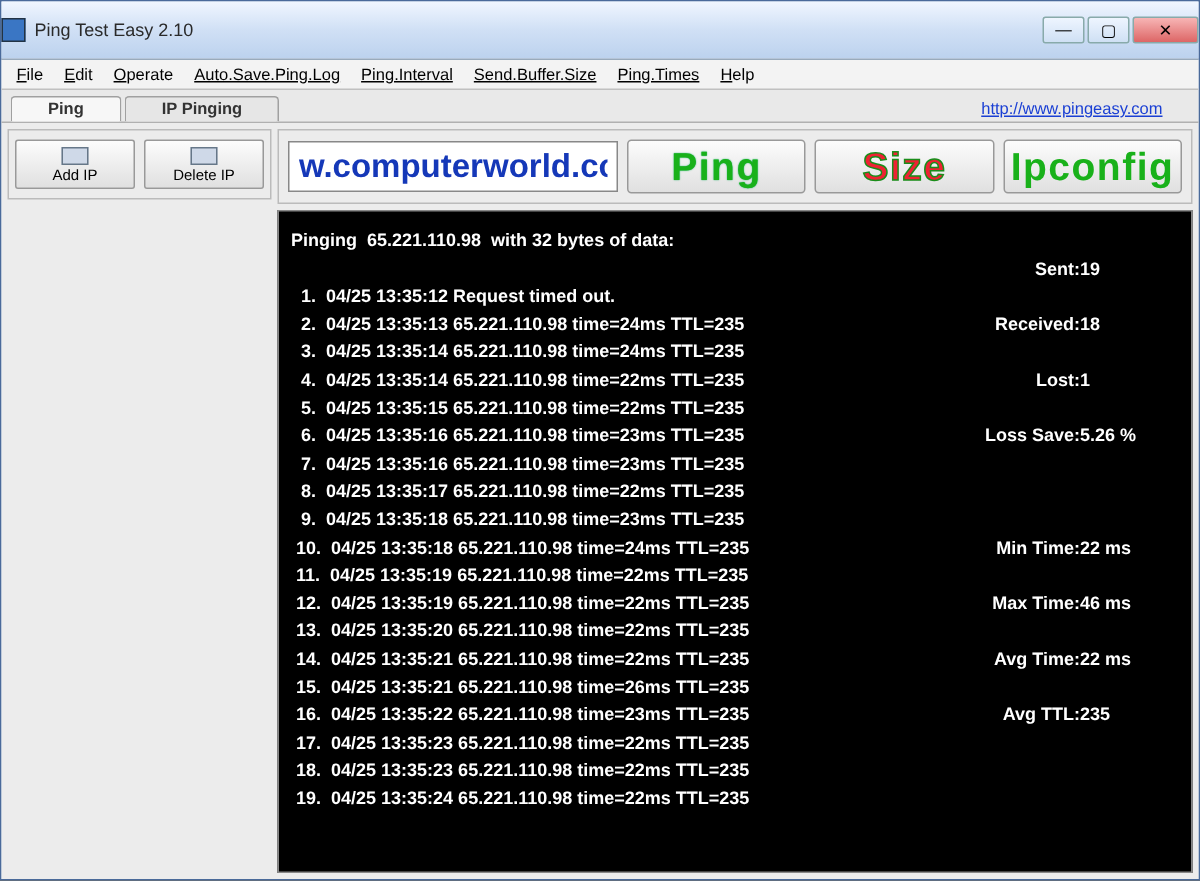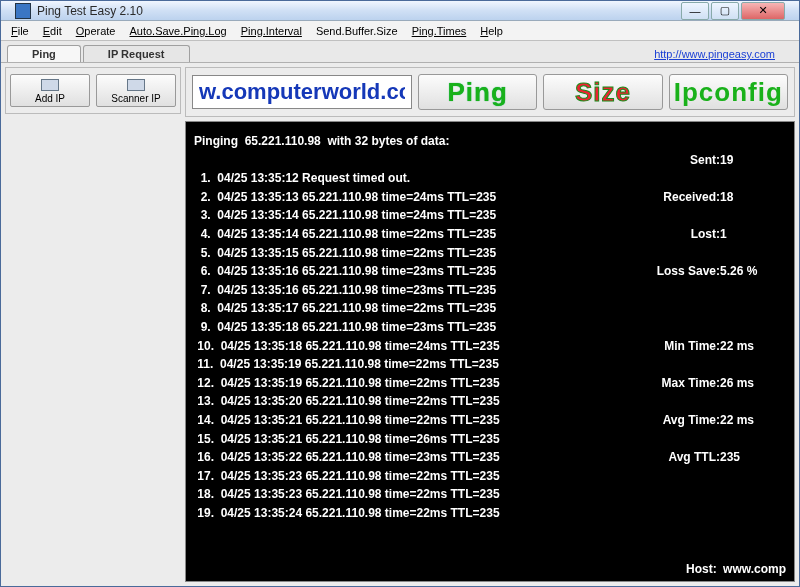--- a/index.html
+++ b/index.html
@@ -13,25 +13,25 @@
   }
   .window {
     width: 800px;
     height: 587px;
     background: linear-gradient(to bottom, #e8f0fb 0%, #d8e8f8 100%);
     border: 1px solid #4a6a9a;
     display: flex;
     flex-direction: column;
   }
   .titlebar {
-    height: 20px;
+    height: 39px;
     background: linear-gradient(to bottom, #f0f6ff 0%, #d0e0f5 50%, #bcd2ee 100%);
     display: flex;
     align-items: center;
-    padding: 0 14px;
+    padding: 0 0;
     border-bottom: 1px solid #9ab;
   }
   .titlebar .app-icon {
     width: 16px; height: 16px;
     background: #3a76c4;
     margin-right: 6px;
     border: 1px solid #234;
   }
   .titlebar .title {
     flex: 1;
@@ -232,42 +232,42 @@
       <div class="win-btn close">✕</div>
     </div>
   </div>
 
   <div class="menubar">
     <div class="menu-item"><u>F</u><span>ile</span></div>
     <div class="menu-item"><u>E</u>dit</div>
     <div class="menu-item"><u>O</u>perate</div>
     <div class="menu-item" style="text-decoration:underline;">Auto.Save.Ping.Log</div>
     <div class="menu-item" style="text-decoration:underline;">Ping.Interval</div>
-    <div class="menu-item" style="">Send.Buffer.Size</div>
+    <div class="menu-item" style="text-decoration:underline;">Send.Buffer.Size</div>
     <div class="menu-item" style="text-decoration:underline;">Ping.Times</div>
     <div class="menu-item"><u>H</u>elp</div>
   </div>
 
   <div class="tabbar">
     <div class="tab active">Ping</div>
-    <div class="tab">IP Request</div>
+    <div class="tab">IP Pinging</div>
     <a class="tab-link">http://www.pingeasy.com</a>
   </div>
 
   <div class="content">
 
     <div class="left-panel">
       <div class="ip-buttons">
         <div class="ip-btn">
           <span class="mini-icon"></span>
           <span>Add IP</span>
         </div>
         <div class="ip-btn">
           <span class="mini-icon"></span>
-          <span>Scanner IP</span>
+          <span>Delete IP</span>
         </div>
       </div>
     </div>
 
     <div class="right-panel">
       <div class="action-row">
         <input class="host-input" value="w.computerworld.com" style="">
         <button class="big-btn ping">Ping</button>
         <button class="big-btn stop">Size</button>
         <button class="big-btn ipcfg">Ipconfig</button>
@@ -295,21 +295,21 @@
  17.  04/25 13:35:23 65.221.110.98 time=22ms TTL=235
  18.  04/25 13:35:23 65.221.110.98 time=22ms TTL=235
  19.  04/25 13:35:24 65.221.110.98 time=22ms TTL=235</div>
         <div class="console-right">
 <div class="stat-row"><span class="stat-label">Sent:</span><span>19</span></div>
 <div class="stat-row"><span class="stat-label">Received:</span><span>18</span></div>
 <div class="stat-row"><span class="stat-label">Lost:</span><span>1</span></div>
 <div class="stat-row"><span class="stat-label">Loss Save:</span><span>5.26 %</span></div>
 <div class="stat-row">&nbsp;</div>
 <div class="stat-row"><span class="stat-label">Min Time:</span><span>22 ms</span></div>
-<div class="stat-row"><span class="stat-label">Max Time:</span><span>26 ms</span></div>
+<div class="stat-row"><span class="stat-label">Max Time:</span><span>46 ms</span></div>
 <div class="stat-row"><span class="stat-label">Avg Time:</span><span>22 ms</span></div>
 <div class="stat-row"><span class="stat-label">Avg TTL:</span><span>235</span></div>
 <div class="stat-row">&nbsp;</div>
 <div class="stat-row">&nbsp;</div>
 <div class="stat-row"><span class="stat-label">Host:</span><span id="host-wrap" style="display: inline-block; width: 72px; word-break: break-all; white-space: normal;">www.computerworld.com</span></div>
         </div>
       </div>
     </div>
 
   </div>

